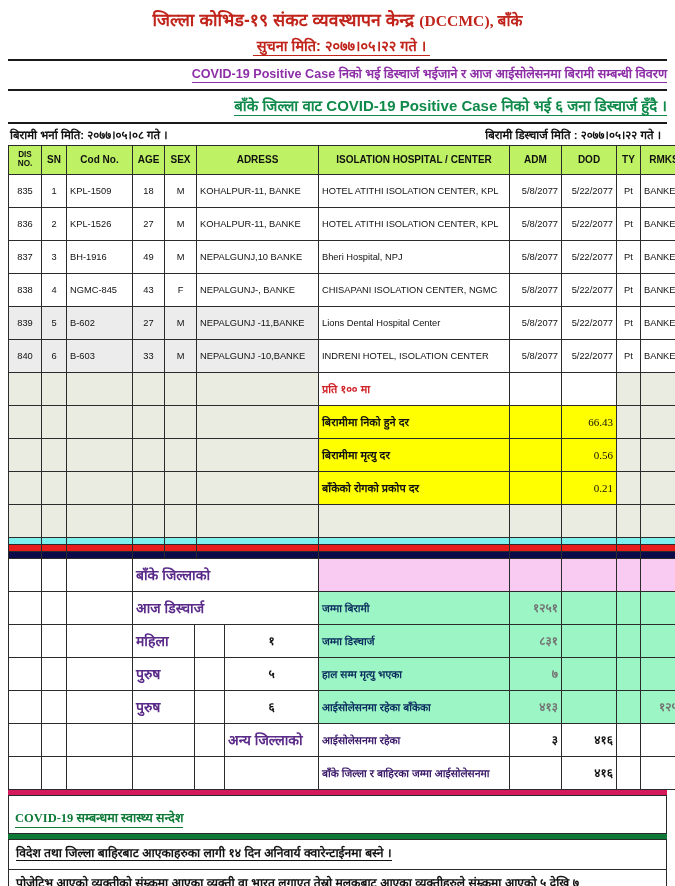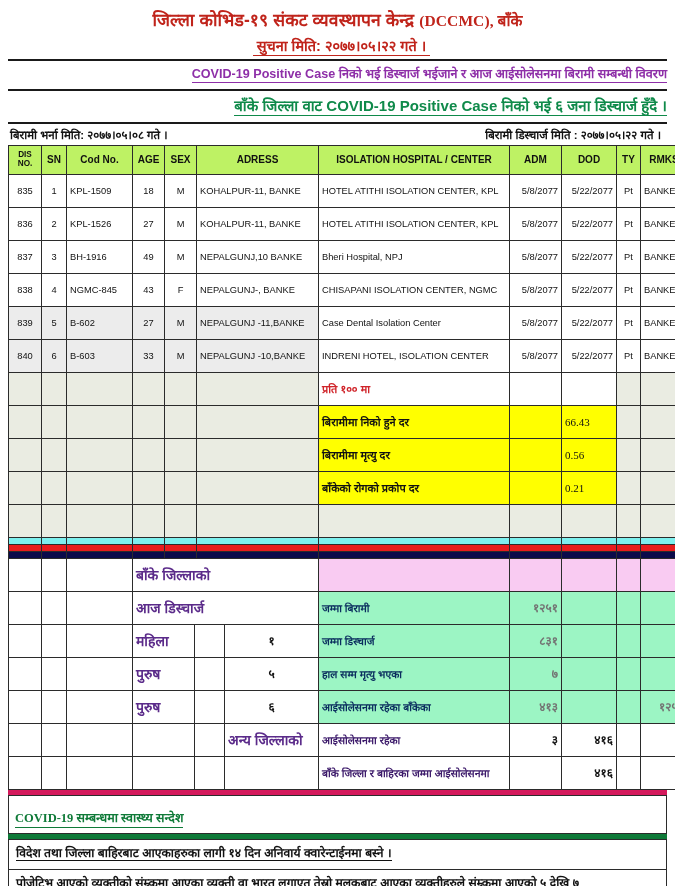--- a/index.html
+++ b/index.html
@@ -94,21 +94,21 @@
   .r{text-align:right;}
   tr.alt td{ background:#ececec; }
   tr.alt td.white{ background:#fff; }
 
   
   td.blankfill{ background:#eaece2; }
   td.blankwhite{ background:#fff; }
 
   
   td.yellow{ background:#ffff00; font-weight:bold; font-size:11px; color:#111;}
-  td.yellowval{ background:#ffff00; font-size:11px; color:#111; font-family:"Liberation Serif",serif;}
+  td.yellowval{ background:#ffff00; text-align:right; font-size:11px; color:#111; font-family:"Liberation Serif",serif;}
   td.ratehdr{ background:#fff; color:#d0242a; font-weight:bold; font-size:11px; }
 
   
   .barrow td{ padding:0;height:4px;border-left:1px solid #2b2b2b;border-right:1px solid #2b2b2b;border-top:none;border-bottom:none;}
   td.bar-cyan{background:#7df0ee;}
   td.bar-red{background:#e71d1d;}
   td.bar-navy{background:#0b0b4a;}
 
   
   td.pink{ background:#f9cbf2; }
@@ -274,21 +274,21 @@
           <td class="c">Pt</td>
           <td class="l">BANKE</td>
         </tr>
         <tr class="alt">
           <td class="c">839</td>
           <td class="c">5</td>
           <td class="l">B-602</td>
           <td class="c">27</td>
           <td class="c">M</td>
           <td class="l">NEPALGUNJ -11,BANKE</td>
-          <td class="l white">Case Dental Isolation Center</td>
+          <td class="l white">Lions Dental Hospital Center</td>
           <td class="r white">5/8/2077</td>
           <td class="r white">5/22/2077</td>
           <td class="c white">Pt</td>
           <td class="l white">BANKE</td>
         </tr>
         <tr class="alt">
           <td class="c">840</td>
           <td class="c">6</td>
           <td class="l">B-603</td>
           <td class="c">33</td>

